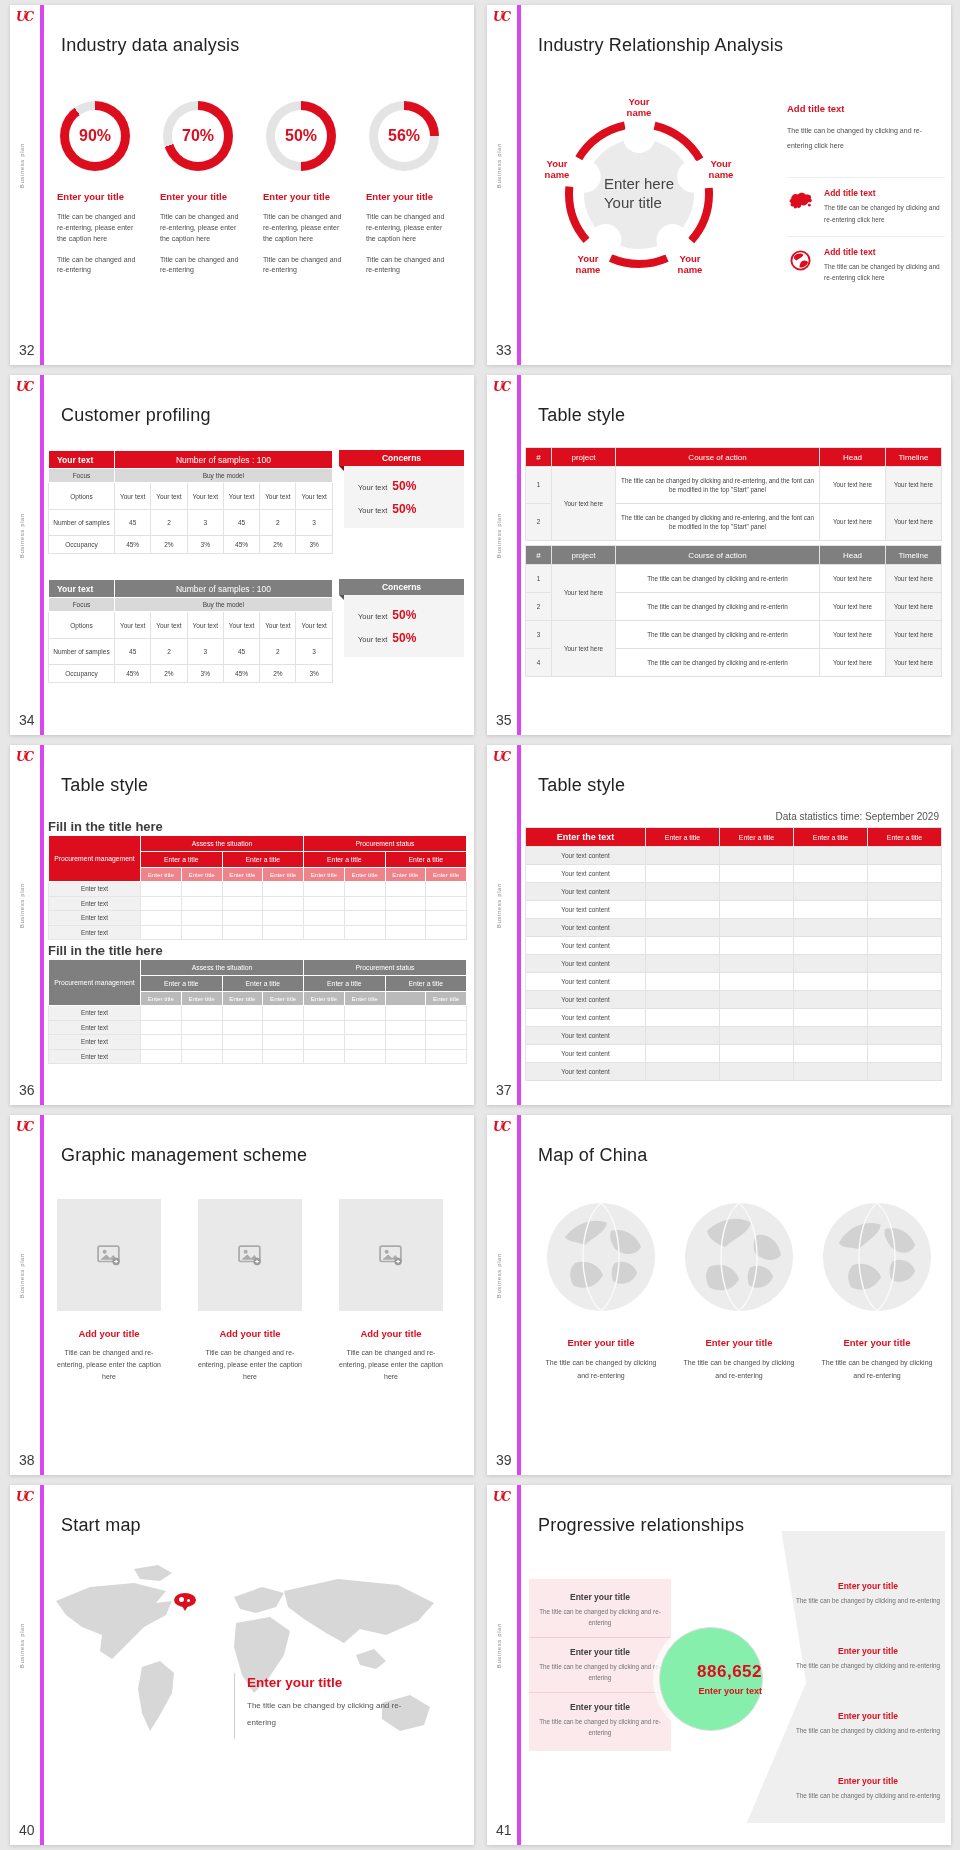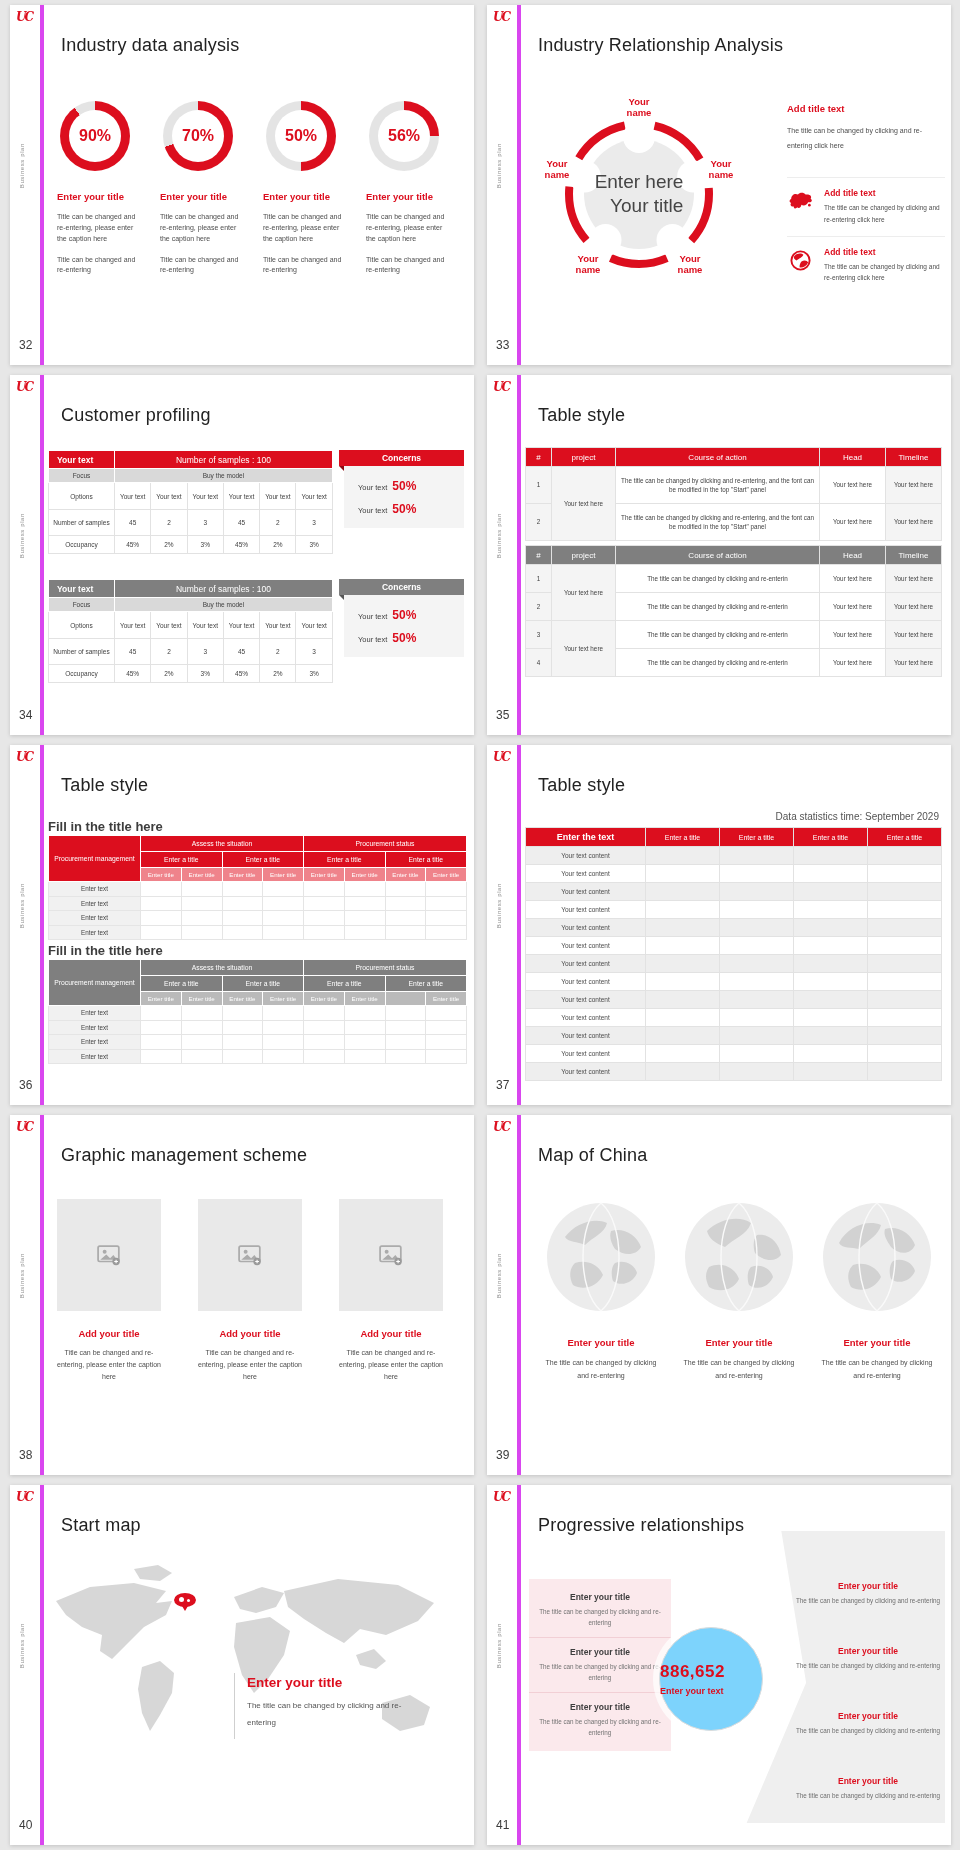--- a/index.html
+++ b/index.html
@@ -3,33 +3,33 @@
 <meta charset="utf-8">
 <style>
   :root{ --red:#dc0e1e; --grayhd:#7f7f7f; }
   html,body{margin:0;padding:0}
   body{width:960px;height:1850px;background:#e7e7e7;font-family:"Liberation Sans",sans-serif;position:relative;overflow:hidden}
   .board{position:absolute;inset:0;display:grid;grid-template-columns:464px 464px;grid-template-rows:repeat(5,360px);gap:10px 13px;padding:5px 0 5px 10px;box-sizing:border-box}
   .slide{position:relative;background:#fff;box-shadow:0 1px 4px rgba(0,0,0,.16);overflow:hidden}
   .rail{position:absolute;left:0;top:0;bottom:0;width:30px;border-right:4px solid #d946ef}
   .logo{position:absolute;top:5px;left:6px;font-family:"DejaVu Serif",serif;font-style:italic;font-weight:bold;font-size:12px;color:var(--red);letter-spacing:-2px}
   .vlabel{position:absolute;top:138px;left:9px;writing-mode:vertical-rl;transform:rotate(180deg);font-size:6px;color:#8f8f8f;letter-spacing:.6px}
-  .pnum{position:absolute;left:9px;bottom:13px;font-size:12px;color:#3c3c3c}
+  .pnum{position:absolute;left:9px;bottom:7px;font-size:14px;color:#3c3c3c}
   .stitle{position:absolute;left:47px;top:26px;margin:4px;font-size:18px;font-weight:400;color:#222;letter-spacing:.2px}
   
   .s32-row{position:absolute;left:47px;top:96px;display:flex;gap:14px}
   .stat{width:89px}
   .donut{width:70px;height:70px;border-radius:50%;position:relative;margin-left:3px}
   .donut::before{content:"";position:absolute;inset:9px;background:#fff;border-radius:50%}
   .pct{position:absolute;inset:0;display:flex;align-items:center;justify-content:center;font-size:16px;font-weight:bold;color:var(--red)}
   .stat-t{margin-top:20px;font-size:9.5px;font-weight:bold;color:var(--red)}
   .stat-c{margin:10px 0 0;font-size:7px;line-height:1.55;color:#4d4d4d;width:84px}
   
   .flower{position:absolute;left:42px;top:76px;width:220px;height:228px}
-  .fcenter{position:absolute;left:110px;top:113px;transform:translate(-50%,-50%);font-size:19px;color:#454545;text-align:right;white-space:pre-line;line-height:1.25}
+  .fcenter{position:absolute;left:110px;top:113px;transform:translate(-50%,-50%);font-size:15px;color:#454545;text-align:left;white-space:pre-line;line-height:1.25}
   .fnode{position:absolute;width:56px;margin-left:-28px;text-align:center;font-size:9.5px;font-weight:bold;color:var(--red);line-height:1.12;white-space:pre-line}
   .n0{left:110px;top:16px}.n1{left:192px;top:78px}.n2{left:161px;top:173px}.n3{left:59px;top:173px}.n4{left:28px;top:78px}
   .s33-right{position:absolute;left:300px;top:98px;width:158px}
   .s33-right h3{margin:0;font-size:9.5px;font-weight:bold;color:var(--red)}
   .lead p{margin:10px 0 0;font-size:7px;color:#4d4d4d;line-height:2.1}
   .lead{padding-bottom:14px}
   .irow{display:flex;gap:10px;padding-top:10px;margin-top:10px;border-top:1px solid #ededed;align-items:flex-start}
   .irow .ic{flex:0 0 27px;margin-top:2px}
   .irow h4{margin:0;font-size:8.5px;font-weight:bold;color:var(--red)}
   .irow p{margin:4px 0 0;font-size:6.5px;color:#4d4d4d;line-height:1.8}
@@ -101,21 +101,21 @@
   .callout{position:absolute;left:237px;top:190px;width:160px}
   .callout h3{margin:0;font-size:13.5px;font-weight:bold;color:var(--red)}
   .callout p{margin:8px 0 0;font-size:8px;color:#555;line-height:2.1}
   
   .banner{position:absolute;left:210px;top:46px;width:248px;height:292px;background:#efefef;clip-path:polygon(34% 0,100% 0,100% 100%,20% 100%,44% 52%)}
   .pinkbox{position:absolute;left:42px;top:94px;width:142px;background:#fbe9ec;padding:4px 0}
   .pitem{padding:9px 10px;text-align:center}
   .pitem+.pitem{border-top:1px solid #f2cfd5}
   .pitem h4{margin:0;font-size:8.5px;color:#3d3d3d}
   .pitem p{margin:4px 0 0;font-size:6.3px;color:#737373;line-height:1.75}
-  .ring{position:absolute;left:172px;top:142px;width:102px;height:102px;border-radius:50%;background:#7dd3fc;border:1px solid #dcdcdc;display:flex;flex-direction:column;align-items:flex-start;justify-content:center;box-shadow:0 0 0 6px rgba(255,255,255,.7)}
+  .ring{position:absolute;left:172px;top:142px;width:102px;height:102px;border-radius:50%;background:#86efac;border:1px solid #dcdcdc;display:flex;flex-direction:column;align-items:flex-end;justify-content:center;box-shadow:0 0 0 6px rgba(255,255,255,.7)}
   .num{font-size:17px;font-weight:bold;color:var(--red);letter-spacing:.5px}
   .nlabel{margin-top:4px;font-size:9px;font-weight:bold;color:var(--red)}
   .ritem{position:absolute;left:306px;width:150px;text-align:center}
   .r1{top:96px}.r2{top:161px}.r3{top:226px}.r4{top:291px}
   .ritem h4{margin:0;font-size:8.5px;font-weight:bold;color:var(--red)}
   .ritem p{margin:4px 0 0;font-size:6.3px;color:#6e6e6e;line-height:1.75}
 </style>
 </head>
 <body>
 

